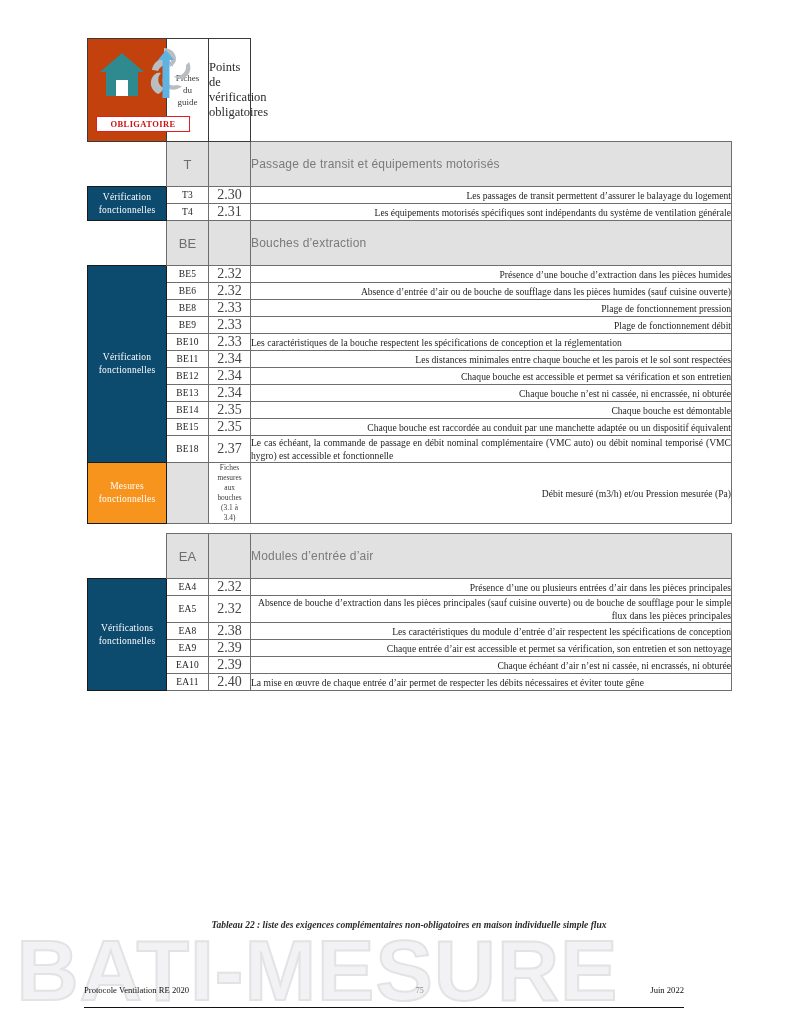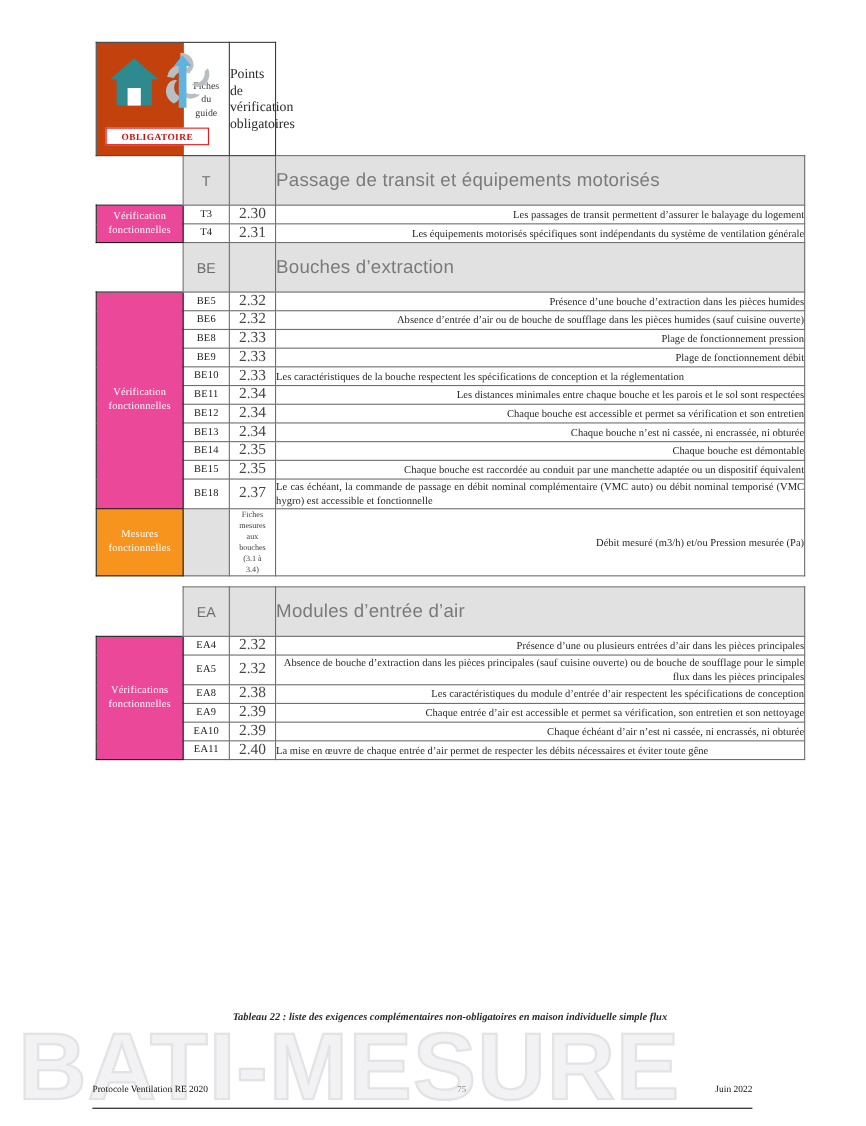--- a/index.html
+++ b/index.html
@@ -73,21 +73,21 @@
 
   
   .cat {
     text-align: center;
     color: #ffffff;
     font-size: 9.5px;
     line-height: 13px;
     letter-spacing: .2px;
     border: 1.6px solid #1b1b1b !important;
   }
-  .cat.teal   { background: #ec4899; }
+  .cat.teal   { background: #0c4a6e; }
   .cat.orange { background: #f7941d; }
   .cat.blank  { background: #ffffff; border: none !important; }
 
   
   .logo-cell {
     background: #c2410c;
     height: 102px;
     position: relative;
     border: 1.6px solid #3a3a3a !important;
   }
@@ -140,21 +140,21 @@
     height: 44px;
     border-color: #6e6e6e;
   }
   .sec-blank {
     background: #e1e1e1;
     border-color: #6e6e6e;
   }
   .sec-title {
     background: #e1e1e1;
     font-family: "Liberation Sans", sans-serif;
-    font-size: 17px;
+    font-size: 12px;
     color: #7a7a7a;
     padding-left: 9px;
     border-color: #6e6e6e;
     letter-spacing: .2px;
   }
 
   
   .code {
     text-align: center;
     background: #ffffff;

